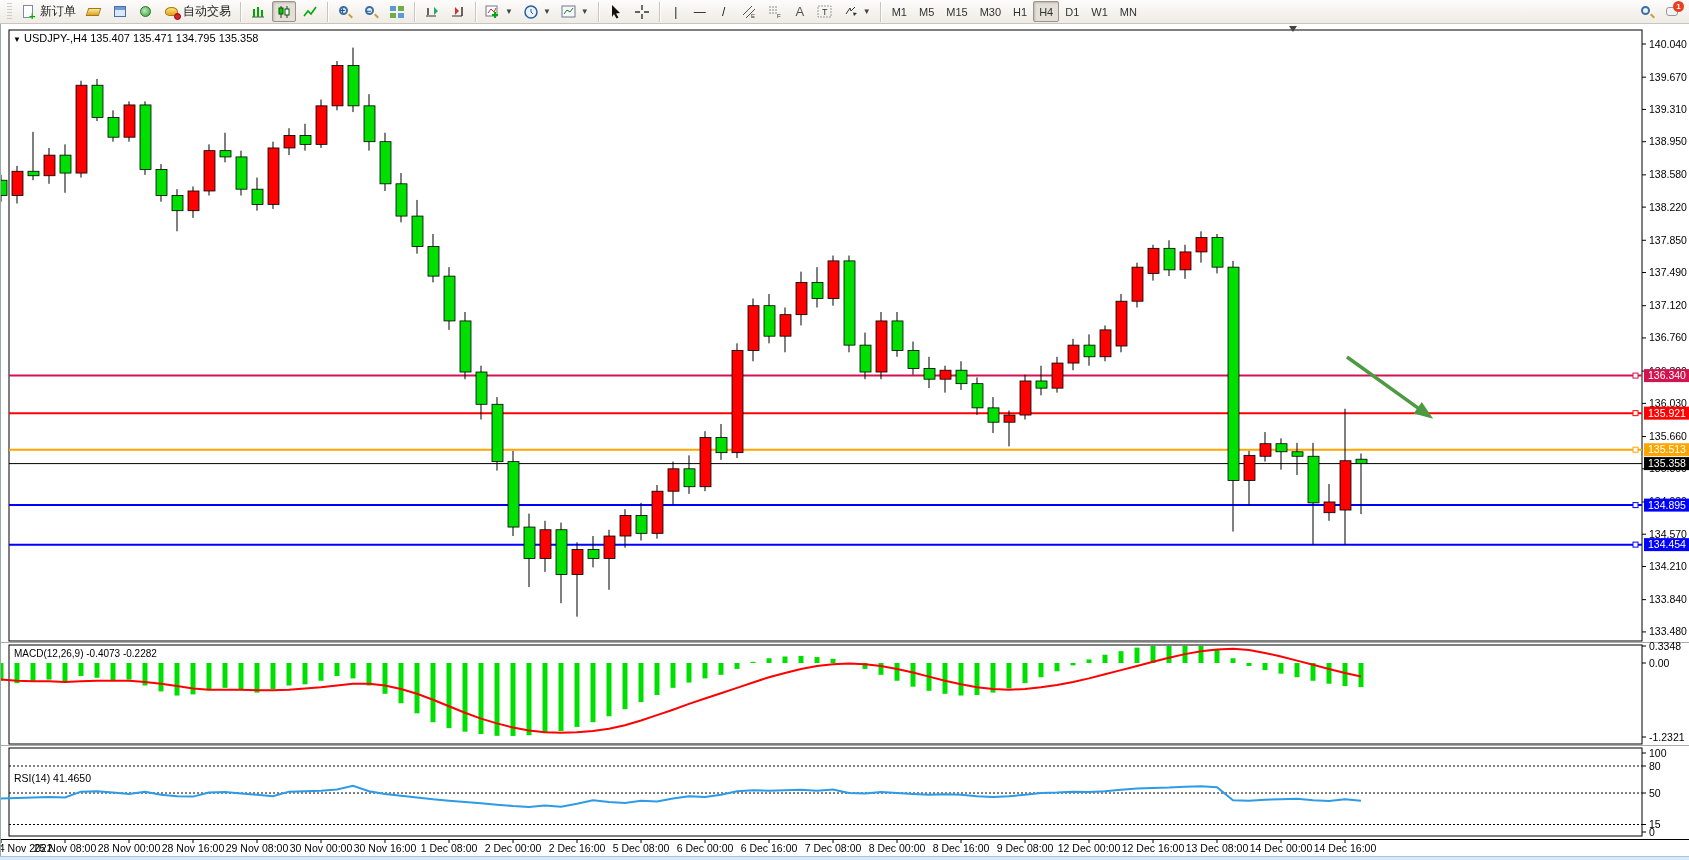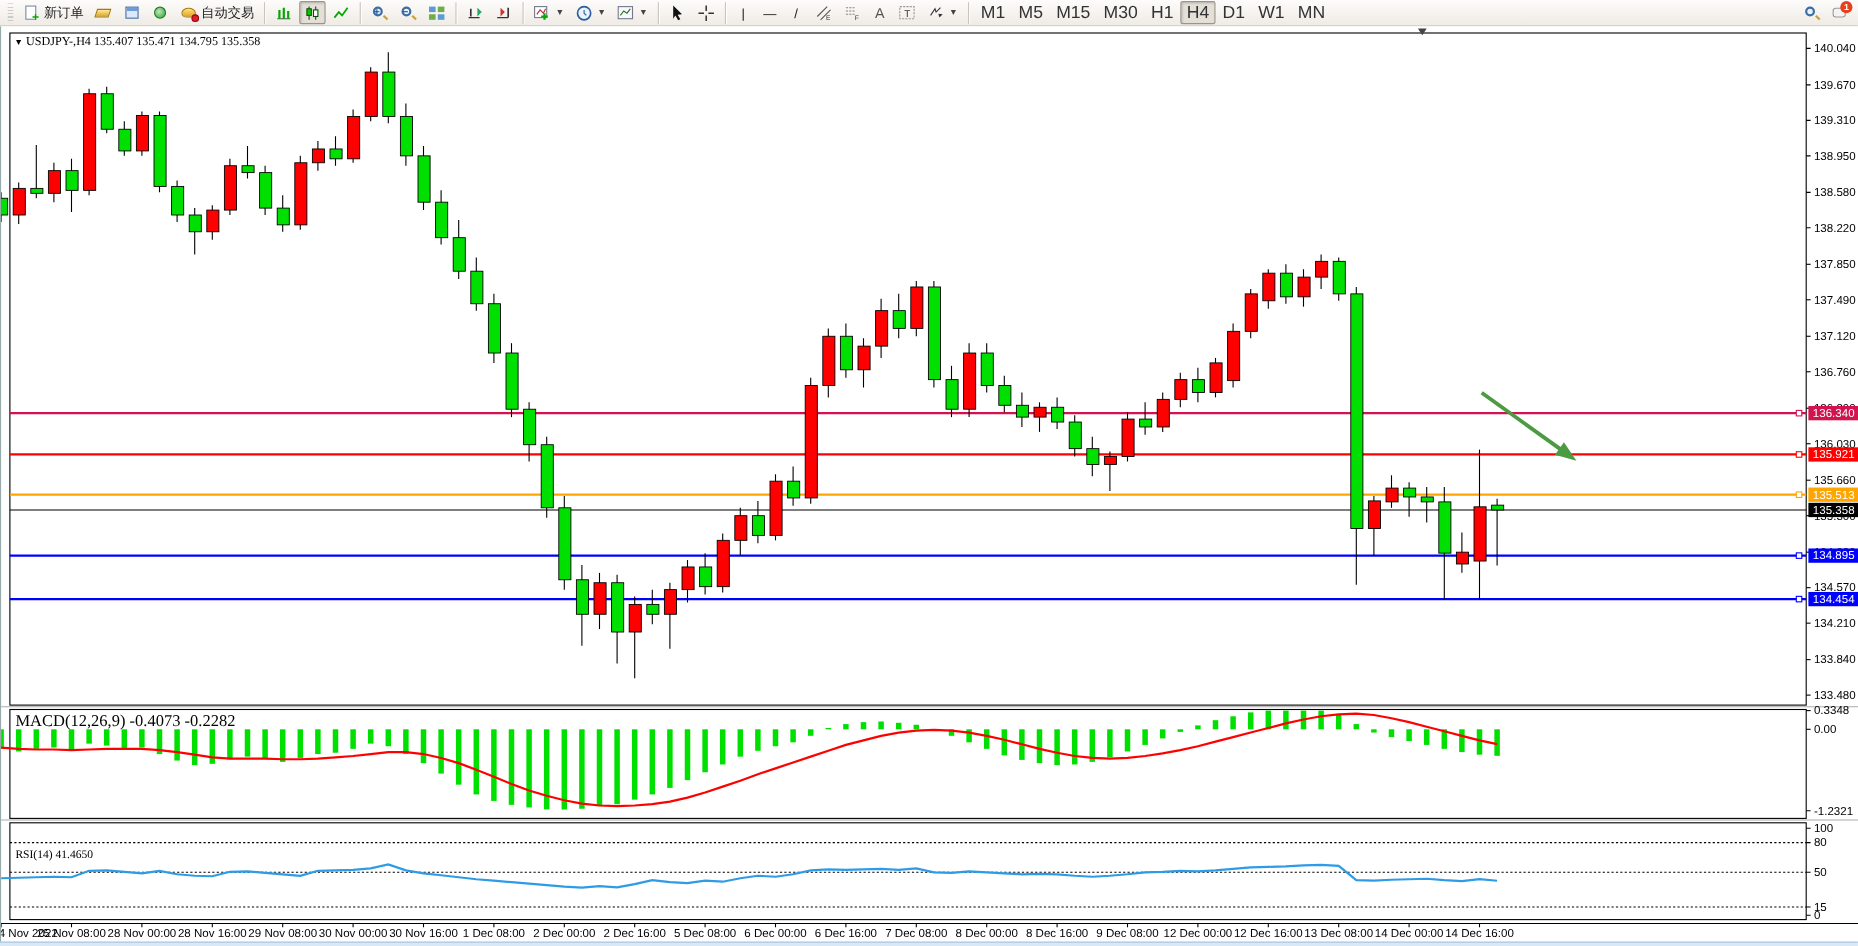--- a/index.html
+++ b/index.html
@@ -12,21 +12,21 @@
   .grip { width:5px; height:18px; margin:0 3px;
     background:repeating-linear-gradient(#bbb 0 1px, transparent 1px 3px); opacity:.7; }
   .tbtn { height:21px; min-width:22px; display:flex; align-items:center; justify-content:center;
     gap:3px; padding:0 3px; border:1px solid transparent; border-radius:2px; font-size:12px;
     color:#1a1a1a; cursor:default; white-space:nowrap; }
   .tbtn.pressed { border:1px solid #9a948a; background:#e4dfd7;
     box-shadow:inset 1px 1px 2px rgba(0,0,0,.18); }
   .tsep { width:1px; height:20px; background:#c9c4bc; margin:0 3px;
     box-shadow:1px 0 0 #fff; }
   .caret { font-size:8px; color:#444; margin-left:1px; }
-  .tf { font-size:16px; color:#333; padding:0 5px; }
+  .tf { font-size:11px; color:#333; padding:0 5px; }
   
   .ic { position:relative; width:16px; height:16px; display:inline-block; }
   .doc { position:absolute; left:2px; top:1px; width:10px; height:13px; background:#fff;
     border:1px solid #7a8aa0; }
   .plus-badge { position:absolute; right:-1px; bottom:-1px; width:9px; height:9px; color:#0a0;
     font-weight:bold; font-size:11px; line-height:9px; text-shadow:0 0 1px #fff; }
   .goldbar { position:absolute; left:1px; top:4px; width:13px; height:8px;
     background:linear-gradient(#ffe9a0,#d9a520); border:1px solid #a87908; transform:skewX(-18deg); }
   .bluewin { position:absolute; left:2px; top:2px; width:12px; height:11px; background:#dce9f8;
     border:1px solid #4a6fa5; box-shadow:inset 0 3px 0 #6f9bd8; }
@@ -44,21 +44,21 @@
   .bubble { position:absolute; left:1px; top:3px; width:12px; height:9px; background:#f3f3f3;
     border:1px solid #999; border-radius:3px; }
   .badge1 { position:absolute; right:-3px; top:-3px; width:11px; height:11px; border-radius:50%;
     background:#e8401c; color:#fff; font-size:8px; font-weight:bold; text-align:center;
     line-height:11px; }
   svg.gl { width:16px; height:16px; display:block; }
   
   #chartwin { position:absolute; left:0; top:24px; width:1689px; height:836px; background:#fff;
     border-left:1px solid #9aa; }
   #plot-svg { position:absolute; left:0; top:0; }
-  .overlay-label { position:absolute; font-size:11px; color:#000; pointer-events:none;font-family:Liberation Serif, serif; }
+  .overlay-label { position:absolute; font-size:11px; color:#000; pointer-events:none; }
   #bottom-strip { position:absolute; left:0; top:856px; width:1689px; height:4px;
     background:#d7e8f8; border-top:1px solid #a8c4de; }
 </style>
 </head>
 <body>
 
 <div id="toolbar">
   <div class="grip"></div>
 
   <div class="tbtn">
@@ -679,16 +679,16 @@
       <line x1="1280" y1="815" x2="1280" y2="819" stroke="#000"></line>
       <text x="1280" y="828" font-size="10.5" fill="#000" text-anchor="middle">14 Dec 00:00</text>
       <line x1="1344" y1="815" x2="1344" y2="819" stroke="#000"></line>
       <text x="1344" y="828" font-size="10.5" fill="#000" text-anchor="middle">14 Dec 16:00</text>
     </svg>
 
   <div class="overlay-label" style="left:12px; top:8px; font-weight:400;">
     <span style="font-size:8px;">▼</span>
     <span>USDJPY-,H4  135.407 135.471 134.795 135.358</span>
   </div>
-  <div class="overlay-label" style="left:13px; top:624px; font-size:15px;">MACD(12,26,9) -0.4073 -0.2282</div>
+  <div class="overlay-label" style="left:13px; top:624px; font-size:10px;">MACD(12,26,9) -0.4073 -0.2282</div>
   <div class="overlay-label" style="left:13px; top:748px; font-size:10.5px;">RSI(14) 41.4650</div>
 </div>
 <div id="bottom-strip"></div>
 
 </body></html>

